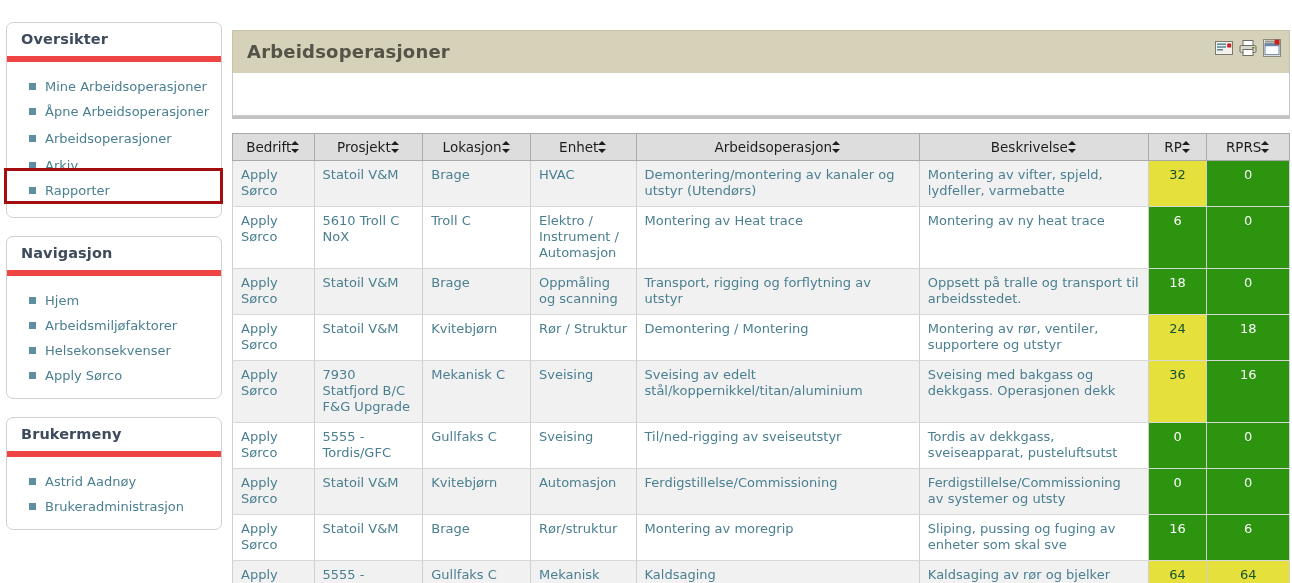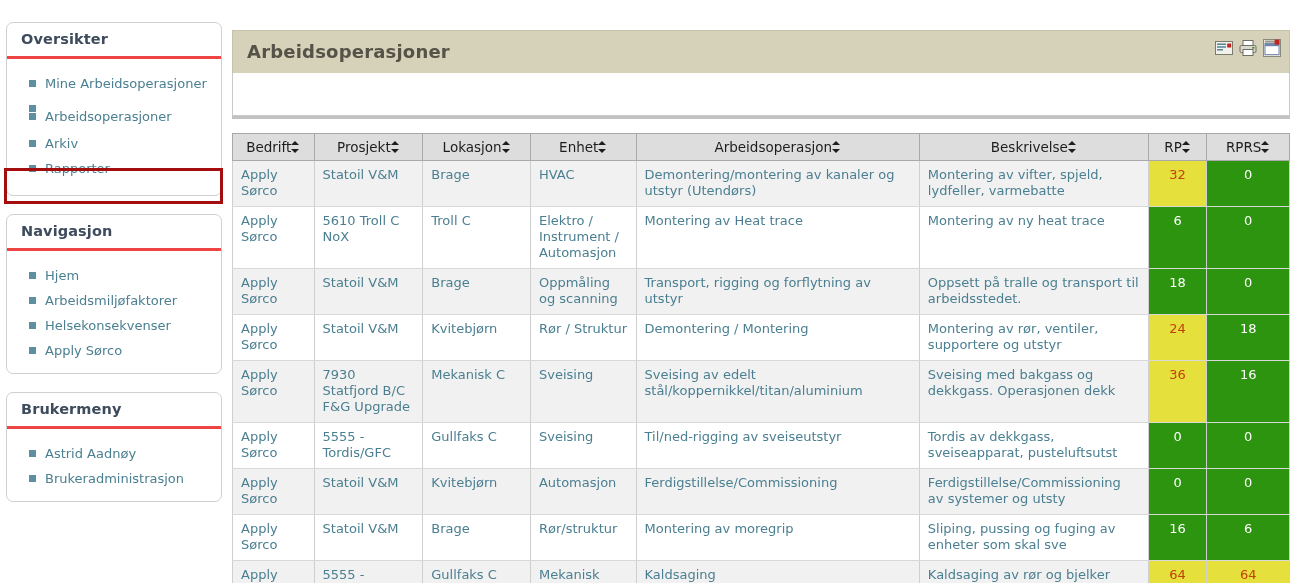--- a/index.html
+++ b/index.html
@@ -41,21 +41,21 @@
     border: 1px solid #d0d0d0;
     border-radius: 7px;
     box-sizing: border-box;
   }
   .panel-title {
     font-family: "DejaVu Sans", "Liberation Sans", sans-serif;
     font-weight: bold;
     font-size: 14.5px;
     color: #3d4b5c;
     padding: 8px 0 9px 14px;
-    border-bottom: 3px solid #ef4444;
+    border-bottom: 6px solid #ef4444;
     letter-spacing: 0.1px;
   }
   .panel-body {
     padding: 12px 0 14px 0;
   }
   .panel-body.tight { padding: 12px 0 10px 0; }
 
   ul.navlist {
     list-style: none;
     margin: 0;
@@ -224,21 +224,21 @@
   td.num {
     text-align: center;
     vertical-align: top;
     padding: 6px 4px;
     border-left: none;
     border-right: none;
     border-bottom: none;
     font-size: 13px;
   }
   td.num.green { background: #2d9410 !important; color: #ffffff; }
-  td.num.yellow { background: #e6e03c !important; color: #c2410c; text-align: center; }
+  td.num.yellow { background: #e6e03c !important; color: #14532d; text-align: center; }
 
   
   .tbl-wrap { position: relative; }
 </style>
 </head>
 <body>
 
 <div id="page">
 
   <div id="sidebar">
@@ -246,20 +246,21 @@
     <div class="panel">
       <div class="panel-title">Oversikter</div>
       <div class="panel-body">
         <ul class="navlist">
           <li class="navitem">
             <span class="bullet"></span>
             <span class="lbl">Mine Arbeidsoperasjoner</span>
           </li>
           <li class="navitem">
             <span class="bullet"></span>
+            <span class="lbl">Åpne Arbeidsoperasjoner</span>
           </li>
           <li class="navitem highlighted">
             <span class="bullet"></span>
             <span class="lbl">Arbeidsoperasjoner</span>
           </li>
           <li class="navitem">
             <span class="bullet"></span>
             <span class="lbl">Arkiv</span>
           </li>
           <li class="navitem">

